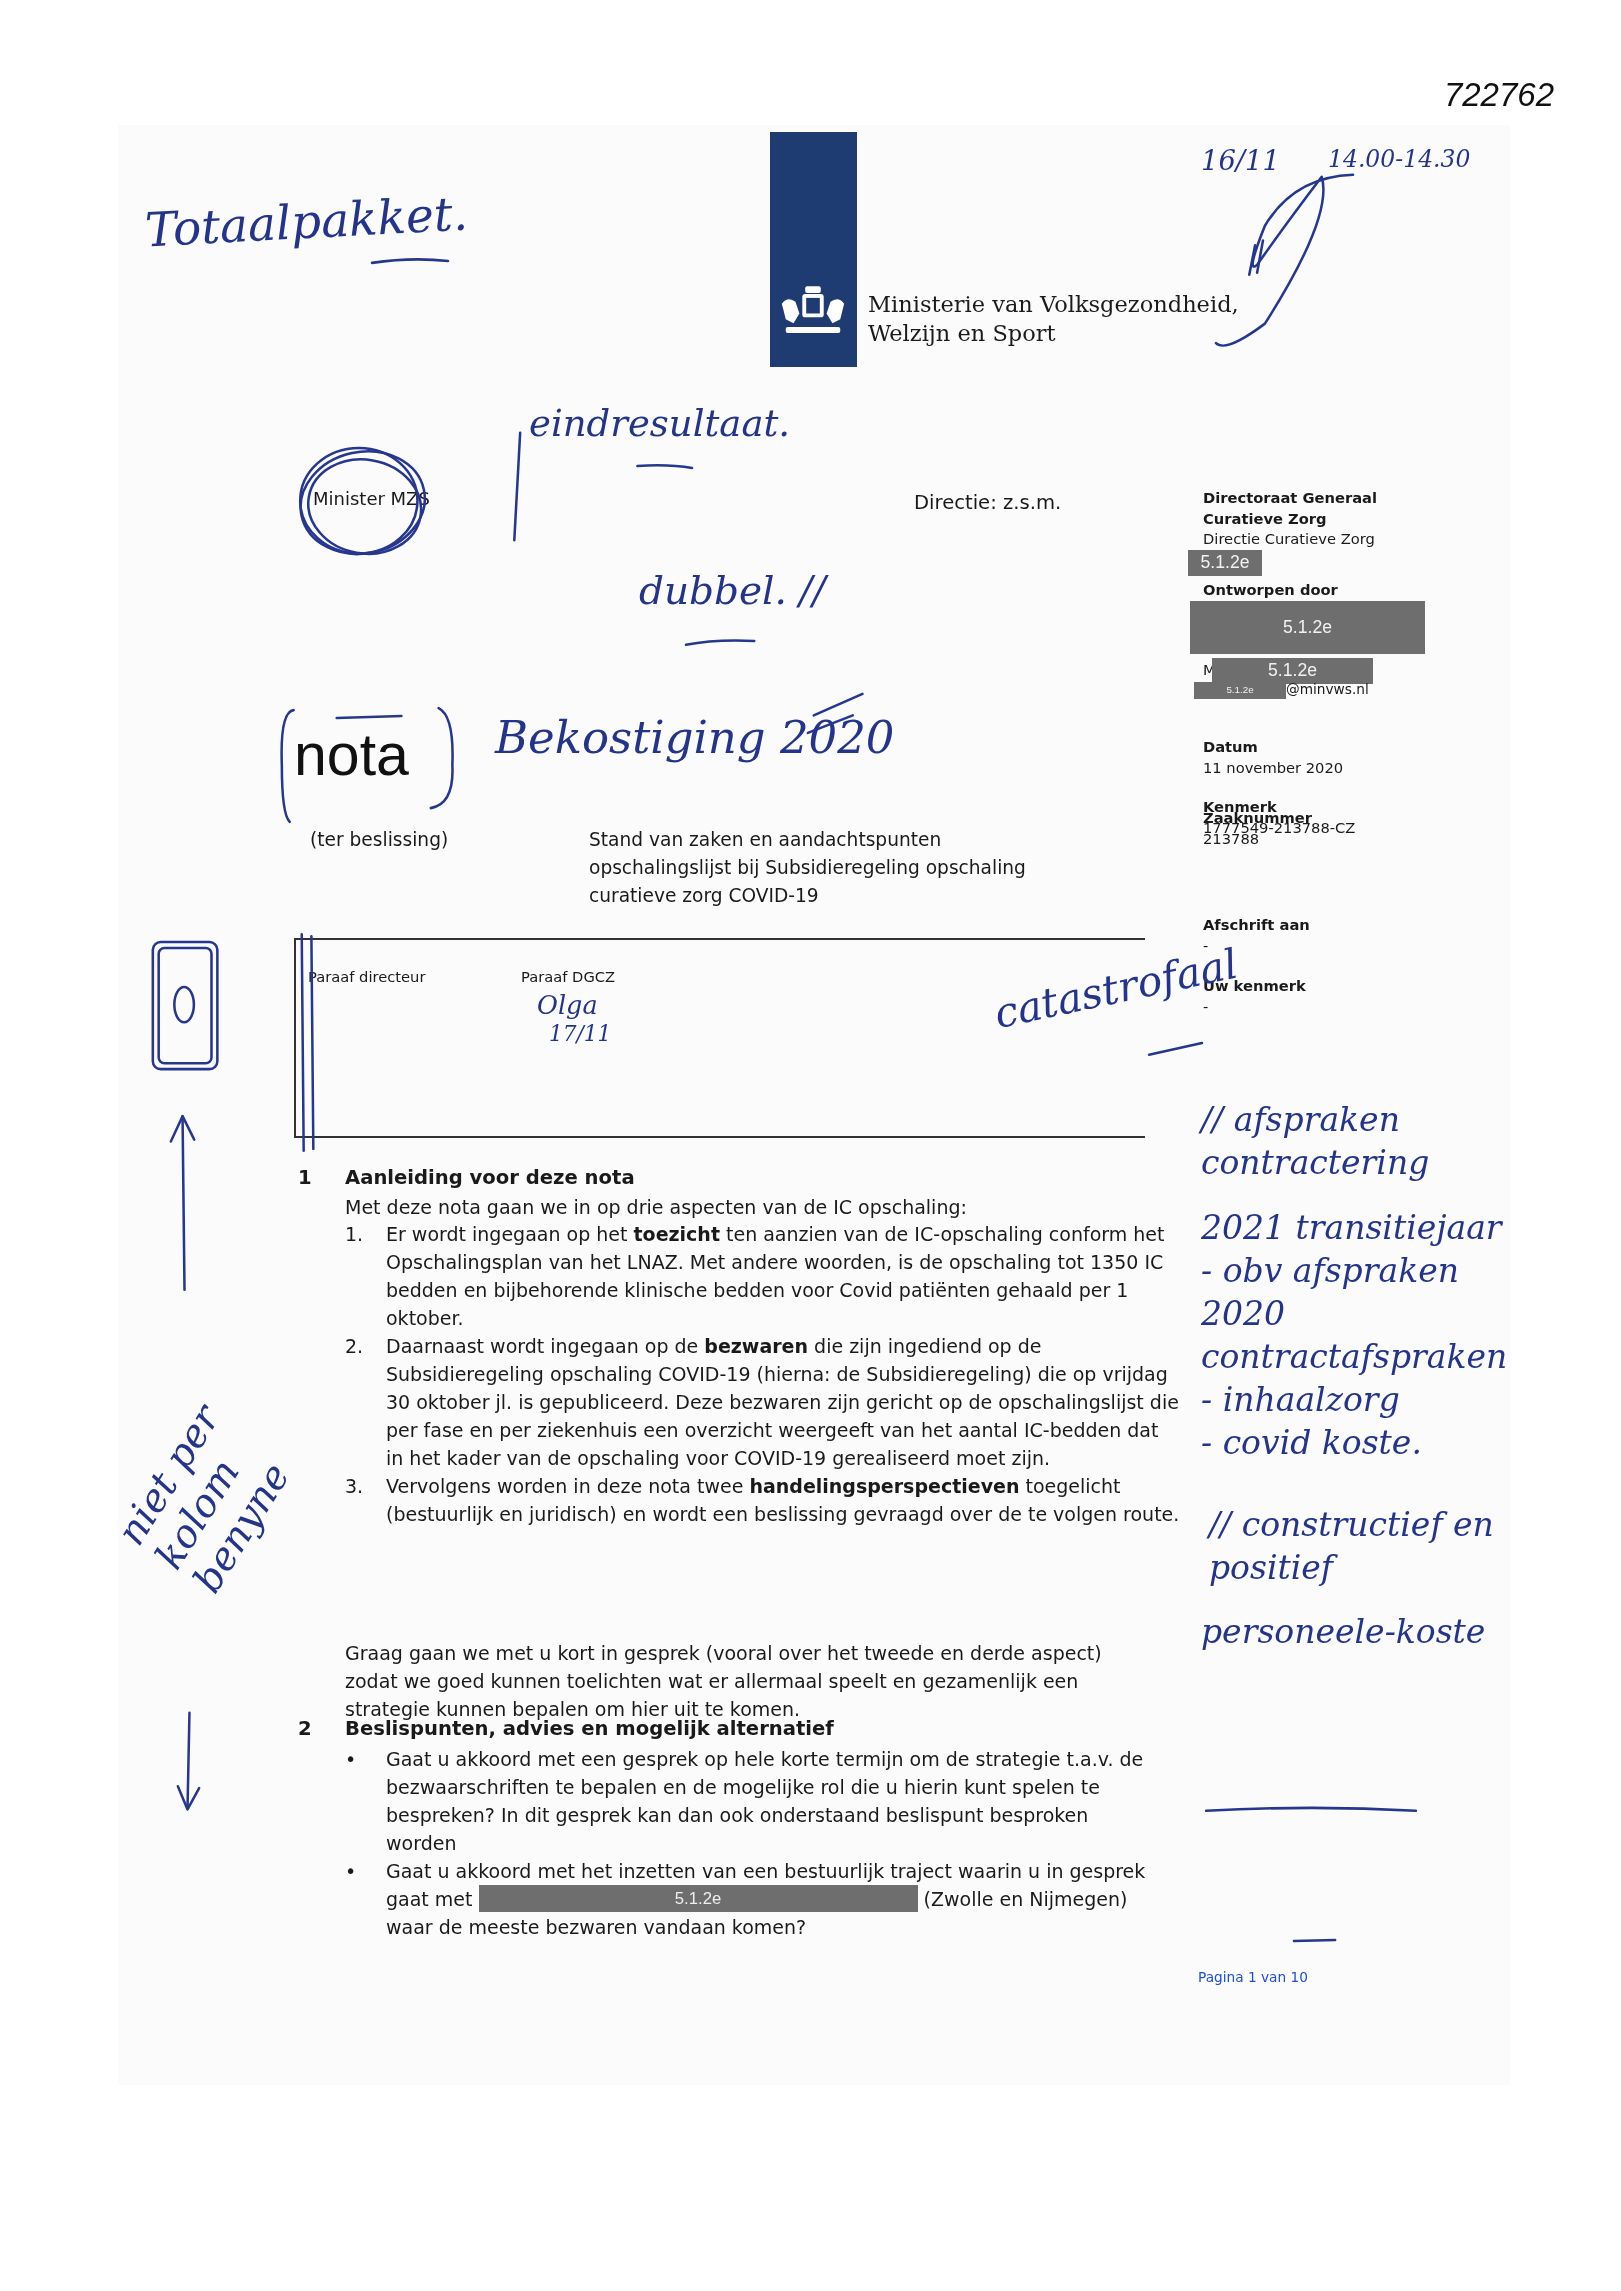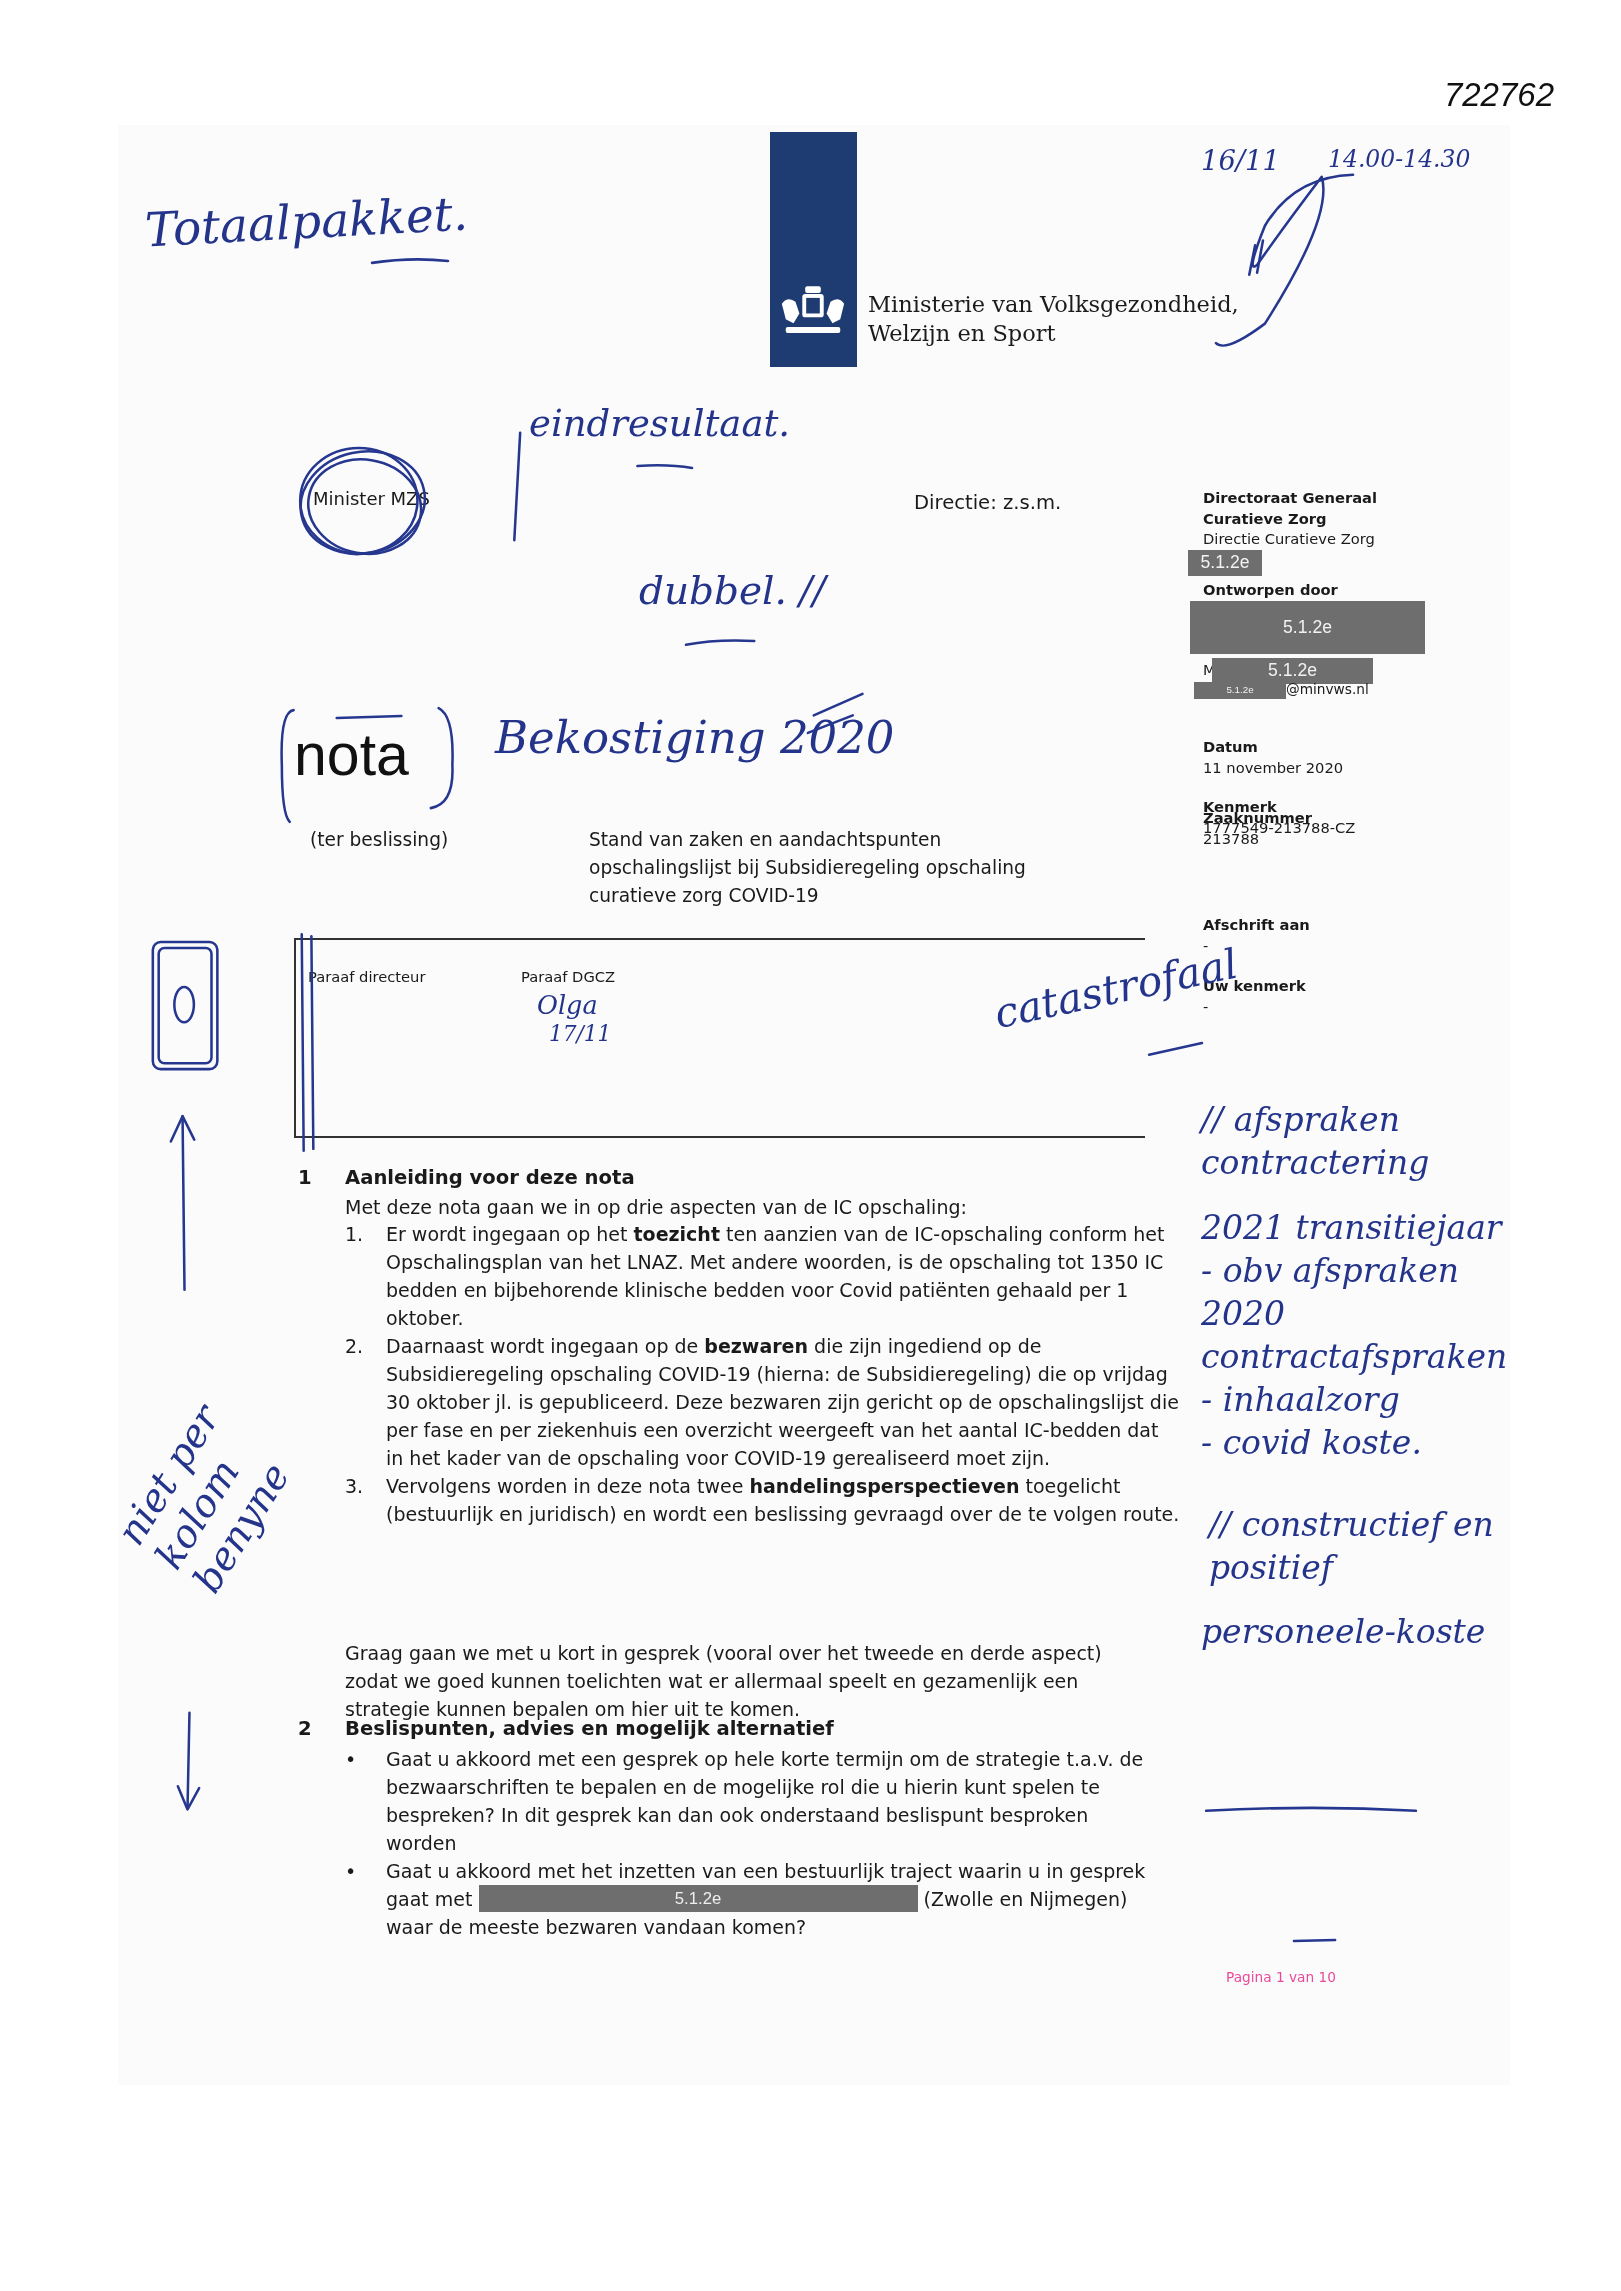--- a/index.html
+++ b/index.html
@@ -36,21 +36,21 @@
   .sec-title { font-weight: bold; font-size: 19.6px; }
   .list { left: 345px; width: 843px; }
   .li { position: relative; padding-left: 41px; margin: 0; }
   .li .n { position: absolute; left: 0; top: 0; }
   .para { left: 345px; width: 833px; }
   .bullets { left: 345px; width: 843px; }
   .bl { position: relative; padding-left: 41px; }
   .bl .dot { position: absolute; left: 0; top: 0; }
   .inline-redact { display: inline-block; width: 439px; height: 27.4px; line-height: 27.4px; background: #6e6e6e; color: #eee; text-align: center; font-size: 16.7px; vertical-align: top; font-family: "Liberation Sans", sans-serif; }
 
-  .footer { left: 1198px; top: 1969px; font-size: 13.7px; color: #ec4899; margin-left: 28px; }
+  .footer { left: 1198px; top: 1969px; font-size: 13.7px; color: #1d4ed8; }
 
   .hand { font-family: "DejaVu Serif", serif; font-style: italic; color: #23348a; }
   svg.ink { position: absolute; overflow: visible; }
   svg.ink path, svg.ink line, svg.ink ellipse, svg.ink rect { fill: none; stroke: #26378f; stroke-width: 2.6; stroke-linecap: round; stroke-linejoin: round; }
 </style>
 </head>
 <body>
 
 <div class="abs scan-haze"></div>
 

